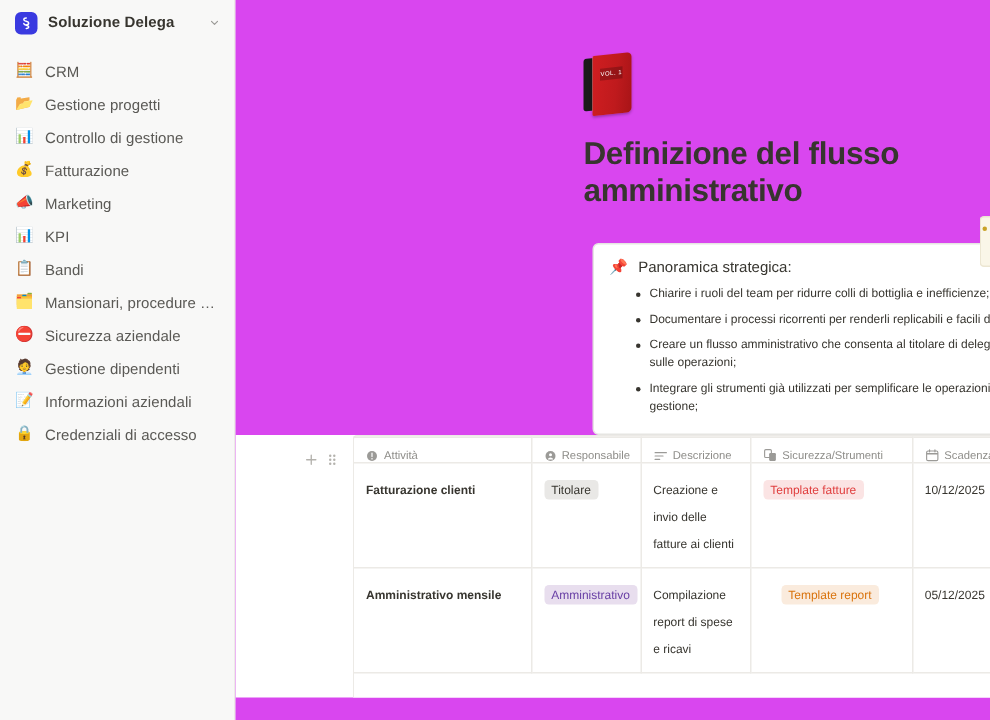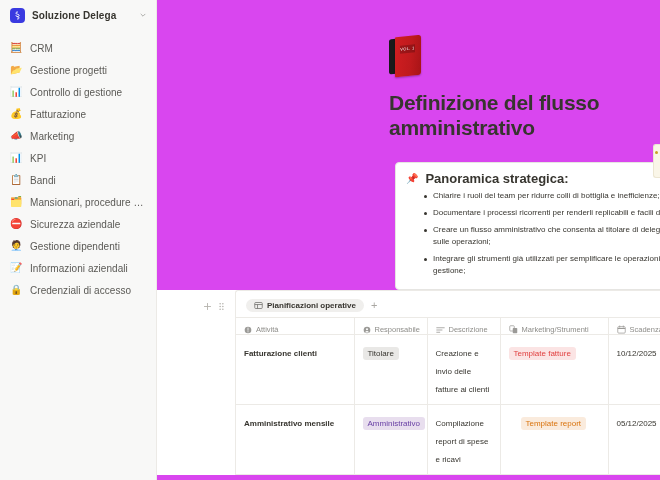--- a/index.html
+++ b/index.html
@@ -97,21 +97,21 @@
 
   .callout{
     margin:22px 0 0 238px;width:398px;box-sizing:border-box;
     border:1px solid #e6e5e2;border-radius:4px;
     background:#ffffff;
     padding:9px 12px 12px 10px;
   }
   .callout-head{display:flex;gap:7px;align-items:flex-start;}
   .pin{font-size:10px;line-height:13px;flex:0 0 auto;}
   .callout-title{
-    font-size:13px;font-weight:700;color:#37352f;line-height:13px;
+    font-size:10px;font-weight:400;color:#37352f;line-height:13px;
   }
   .bullets{margin:5px 0 0 0;padding:0;list-style:none;}
   .bullets li{
     display:flex;gap:6px;align-items:flex-start;
     margin:0 0 5px 18px;
   }
   .bullets li:last-child{margin-bottom:0;}
   .bullet-dot{
     flex:0 0 auto;width:3px;height:3px;border-radius:50%;
     background:#37352f;margin-top:5px;
@@ -329,32 +329,20 @@
               <circle cx="2" cy="5" r=".9" fill="#b4b2ad"></circle>
                 <circle cx="5" cy="5" r=".9" fill="#b4b2ad"></circle>
               <circle cx="2" cy="8" r=".9" fill="#b4b2ad"></circle>
                 <circle cx="5" cy="8" r=".9" fill="#b4b2ad"></circle>
             </svg>
           </span>
         </div>
 
         <div class="db-card">
 
-          <div class="db-tabs">
-            <div class="db-tab">
-              <span class="db-tab-ico">
-                <svg width="9" height="9" viewBox="0 0 12 12" aria-hidden="true">
-                  <rect x="1" y="2" width="10" height="8" rx="1.2" fill="none" stroke="#6f6e6a" stroke-width="1"></rect>
-                  <path d="M1 4.7h10M4.7 4.7V10" stroke="#6f6e6a" stroke-width="1"></path>
-                </svg>
-              </span>
-              <span class="db-tab-lbl">Pianificazioni operative</span>
-            </div>
-            <span class="db-tab-plus">+</span>
-          </div>
 
           <table class="grid">
             <colgroup>
               <col style="width:118px">
                 <col style="width:73px">
                 <col style="width:73px">
                 <col style="width:108px">
                 <col style="width:210px">
             </colgroup>
             <thead>
@@ -393,21 +381,21 @@
                   </div>
                 </th>
                 <th>
                   <div class="colhead">
                     <span class="ci">
                       <svg width="9" height="9" viewBox="0 0 12 12" aria-hidden="true">
                         <rect x="1" y="1" width="6" height="7" rx="1" fill="none" stroke="#9b9a97" stroke-width="1"></rect>
                         <rect x="5" y="4" width="6" height="7" rx="1" fill="#9b9a97"></rect>
                       </svg>
                     </span>
-                    <span class="cl">Marketing/Strumenti</span>
+                    <span class="cl">Sicurezza/Strumenti</span>
                   </div>
                 </th>
                 <th>
                   <div class="colhead">
                     <span class="ci">
                       <svg width="9" height="9" viewBox="0 0 12 12" aria-hidden="true">
                         <rect x="1" y="2.2" width="10" height="8.6" rx="1.3" fill="none" stroke="#9b9a97" stroke-width="1"></rect>
                         <path d="M1 4.6h10" stroke="#9b9a97" stroke-width="1.4"></path>
                         <path d="M3.6 1.3v1.6M8.4 1.3v1.6" stroke="#9b9a97" stroke-width="1.1" stroke-linecap="round"></path>
                       </svg>

